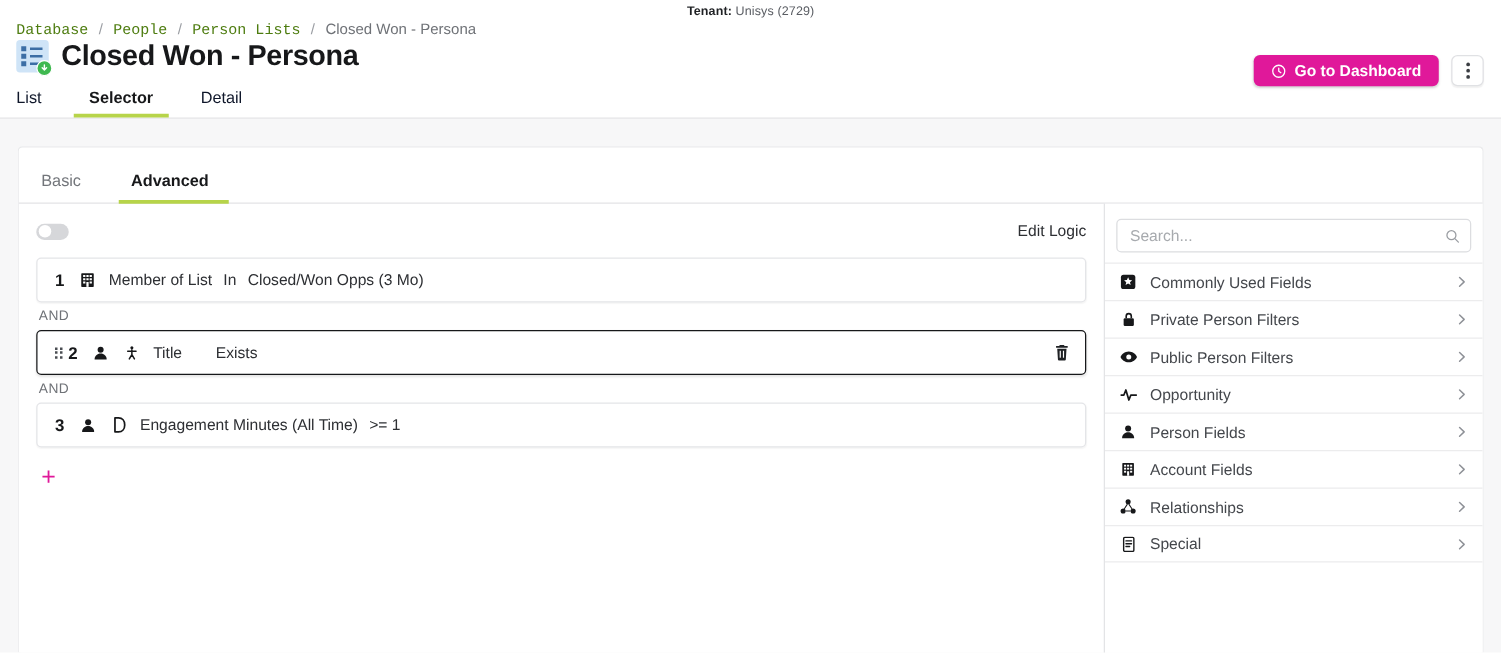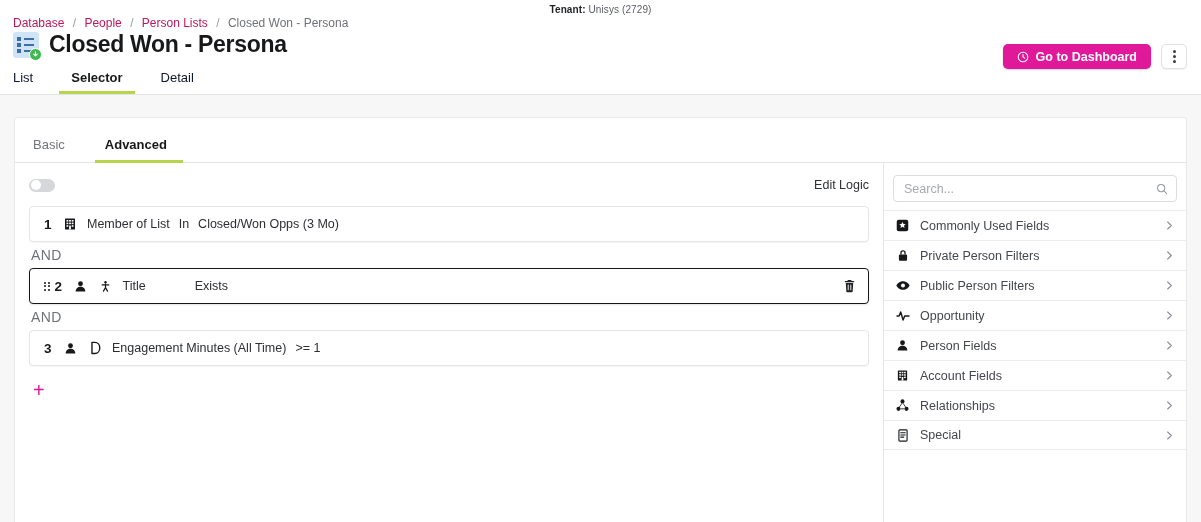--- a/index.html
+++ b/index.html
@@ -32,22 +32,23 @@
   .tenant b { color: #1f2124; font-weight: 700; }
 
   .breadcrumb {
     position: absolute;
     top: 16px; left: 13px;
     font-size: 12px;
     color: #6f7277;
     white-space: nowrap;
   }
   .breadcrumb a {
-    color: #be185d;
+    color: #4d7c0f;
     text-decoration: none;
+    font-family: Liberation Mono, monospace;
   }
   .breadcrumb .sep { color: #9a9da2; margin: 0 5px; }
   .breadcrumb .current { color: #6f7277; }
 
   .title-row {
     position: absolute;
     top: 31px; left: 13px;
     display: flex;
     align-items: center;
     gap: 10px;
@@ -308,21 +309,21 @@
     color: #17181a;
     flex: 0 0 16px;
   }
   .rule .field { font-size: 12.5px; color: #2d2f33; }
   .rule .op { font-size: 12.5px; color: #2d2f33; }
   .rule .val { font-size: 12.5px; color: #2d2f33; }
   .rule .spacer { flex: 1 1 auto; }
   .rule .trash { cursor: pointer; display: flex; }
 
   .connector {
-    font-size: 14px;
+    font-size: 11px;
     color: #6f7277;
     letter-spacing: 0.4px;
     padding: 5px 0 5px 2px;
   }
   .add-rule {
     color: #e0189a;
     font-size: 20px;
     line-height: 1;
     margin-top: 14px;
     margin-left: 4px;
@@ -505,21 +506,21 @@
               <path d="M1.8 12.4c0-2.9 2.3-5 5.2-5s5.2 2.1 5.2 5z"></path>
             </svg>
         </span>
         <span class="ico">
           <svg width="13" height="13" viewBox="0 0 14 14" fill="none" stroke="currentColor" stroke-width="1.3" stroke-linecap="round">
               <circle cx="7" cy="2.3" r="1.3" fill="currentColor" stroke="none"></circle>
               <path d="M7 4.2v4M3.4 5.3h7.2M7 8.2 4.8 12M7 8.2 9.2 12"></path>
             </svg>
         </span>
         <span class="field">Title</span>
-        <span class="op" style="margin-left:40px">Exists</span>
+        <span class="op" style="margin-left:18px">Exists</span>
         <span class="spacer"></span>
         <span class="trash">
           <svg width="13" height="14" viewBox="0 0 14 15" fill="currentColor">
               <path d="M5.2 1h3.6l.5 1H12v1.4H2V2h2.7z"></path>
               <path d="M3 4.3h8l-.6 9.2a.9.9 0 0 1-.9.85H4.5a.9.9 0 0 1-.9-.85z"></path>
               <rect x="5.1" y="6" width="1" height="6" fill="#ffffff"></rect>
               <rect x="7.9" y="6" width="1" height="6" fill="#ffffff"></rect>
             </svg>
         </span>
       </div>

